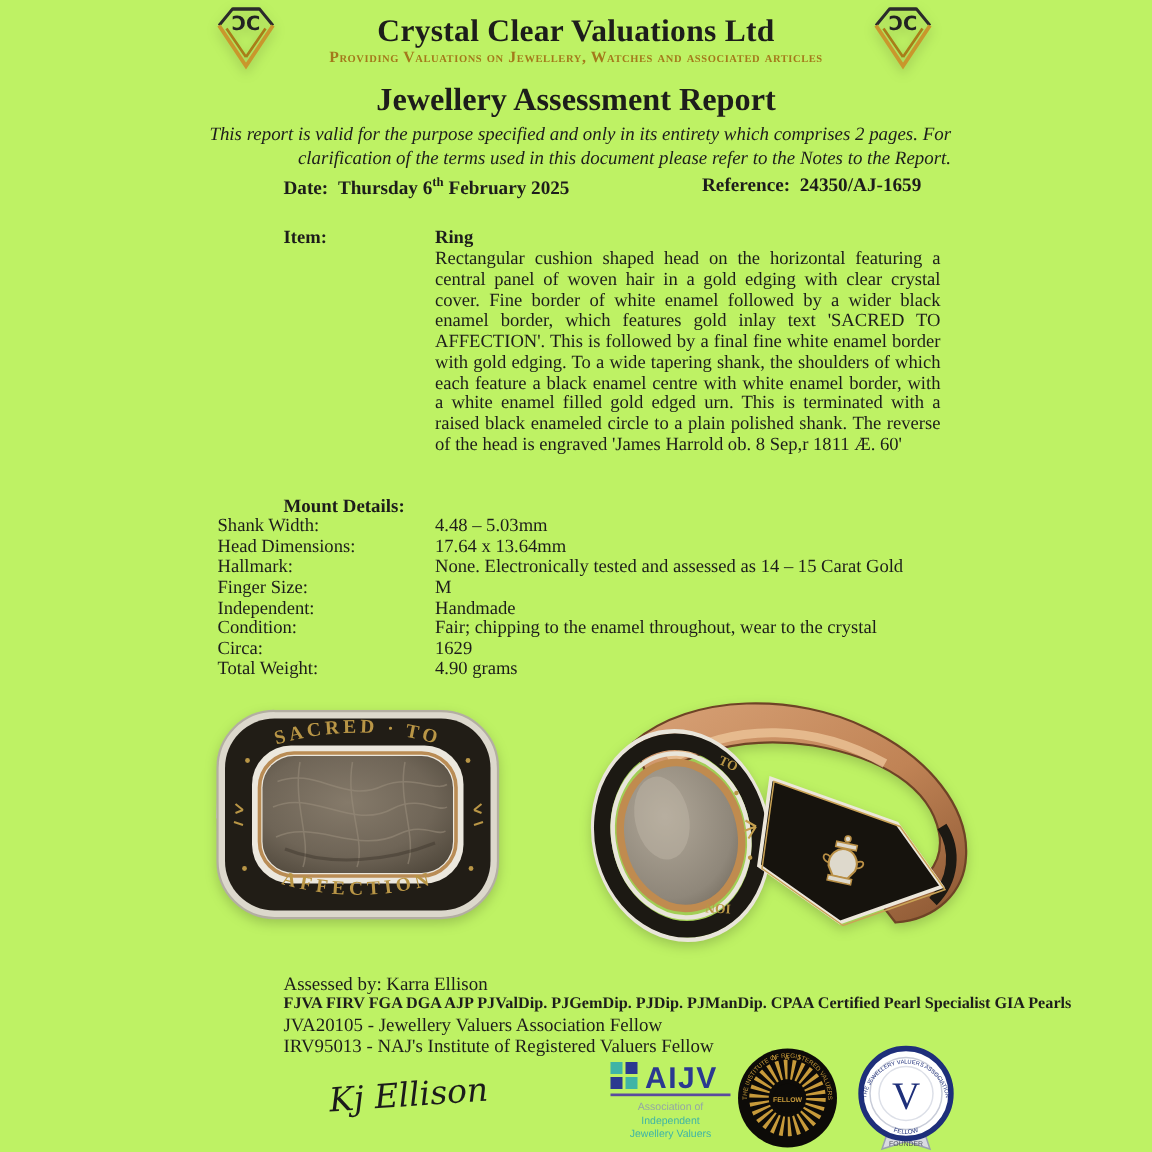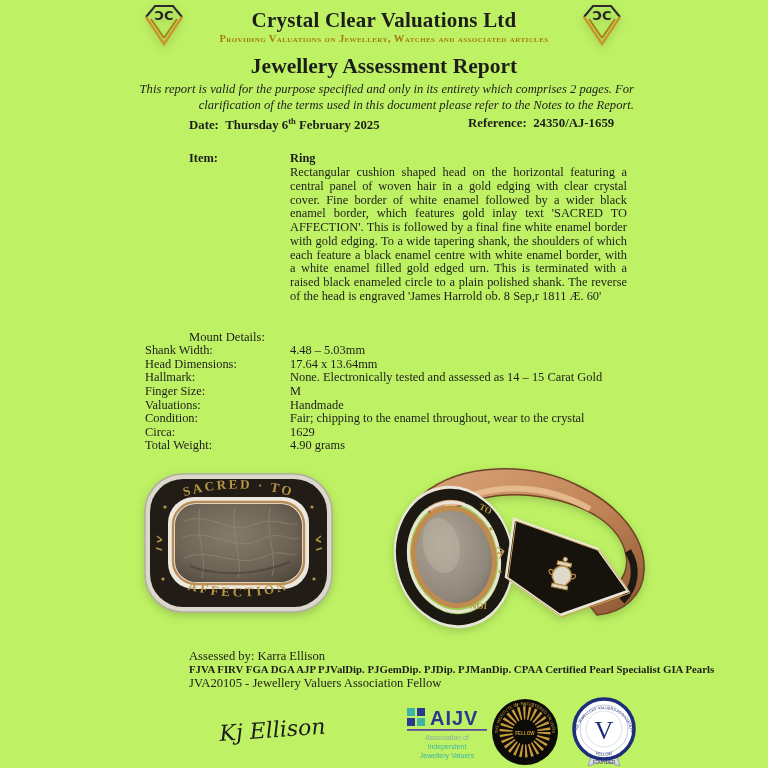--- a/index.html
+++ b/index.html
@@ -14,21 +14,21 @@
   .title{top:54px;font-size:21.5px;font-weight:bold;}
   .disclaimer{top:82px;left:134px;width:500px;text-align:right;
               font-style:italic;font-weight:400;font-size:12.6px;line-height:15.5px;}
   .meta{top:116px;font-size:12.8px;font-weight:bold;}
   .meta sup{font-size:8.5px;}
   .lbl-col{left:145px;margin-left:44px;}
   .val-col{left:290px;}
   .item-row{top:151px;font-size:12.4px;font-weight:bold;}
   .desc{top:166px;left:290px;width:337px;font-size:12.4px;line-height:13.75px;
         text-align:justify;}
-  .mount-head{top:330px;font-size:12.6px;font-weight:normal;}
+  .mount-head{top:330px;font-size:12.6px;font-weight:bold;}
   .mount-rows{top:344px;left:145px;width:520px;font-size:12.4px;line-height:13.65px;}
   .mrow{position:relative;height:13.65px;white-space:nowrap;}
   .mrow .mv{position:absolute;left:145px;}
   .assessed{top:649px;font-size:12.6px;}
   .creds{top:663px;font-size:10.8px;font-weight:bold;white-space:nowrap;}
   .mem1{top:676px;font-size:12.6px;}
   .mem2{top:690px;font-size:12.6px;}
   .sig{top:703px;left:200px;}
   .photo{filter:drop-shadow(0 3px 4px rgba(0,0,0,.18));}
 </style>
@@ -67,21 +67,21 @@
   <div class="abs item-row lbl-col">Item:</div>
   <div class="abs item-row val-col">Ring</div>
   <div class="abs desc">Rectangular cushion shaped head on the horizontal featuring a central panel of woven hair in a gold edging with clear crystal cover.  Fine border of white enamel followed by a wider black enamel border, which features gold inlay text 'SACRED TO AFFECTION'.  This is followed by a final fine white enamel border with gold edging.  To a wide tapering shank, the shoulders of which each feature a black enamel centre with white enamel border, with a white enamel filled gold edged urn.  This is terminated with a raised black enameled circle to a plain polished shank.  The reverse of the head is engraved 'James Harrold ob. 8 Sep,r 1811 Æ. 60'</div>
 
   <div class="abs mount-head lbl-col">Mount Details:</div>
   <div class="abs mount-rows">
     <div class="mrow"><span>Shank Width:</span><span class="mv">4.48 – 5.03mm</span></div>
     <div class="mrow"><span>Head Dimensions:</span><span class="mv">17.64 x 13.64mm</span></div>
     <div class="mrow"><span>Hallmark:</span><span class="mv">None.  Electronically tested and assessed as 14 – 15 Carat Gold</span></div>
     <div class="mrow"><span>Finger Size:</span><span class="mv">M</span></div>
-    <div class="mrow"><span>Valuations:</span><span class="mv">Handmade</span></div>
+    <div class="mrow"><span>Independent:</span><span class="mv">Handmade</span></div>
     <div class="mrow"><span>Condition:</span><span class="mv">Fair; chipping to the enamel throughout, wear to the crystal</span></div>
     <div class="mrow"><span>Circa:</span><span class="mv">1629</span></div>
     <div class="mrow"><span>Total Weight:</span><span class="mv">4.90 grams</span></div>
   </div>
 
   <svg class="abs photo" style="top:466px;left:140px" width="198" height="156" viewBox="0 0 198 156">
     <defs>
       <radialGradient id="hairG" cx="45%" cy="40%" r="75%">
         <stop offset="0%" stop-color="#857a6a"></stop>
           <stop offset="60%" stop-color="#6f6557"></stop>
@@ -161,20 +161,21 @@
       <circle cx="0" cy="-16" r="2" fill="#ded9cc" stroke="#b98f45" stroke-width="1"></circle>
       <rect x="-8" y="10" width="16" height="3.5" fill="#ded9cc" stroke="#b98f45" stroke-width="1"></rect>
       <path d="M-9,-2 C-15,-6 -15,2 -9,2 M9,-2 C15,-6 15,2 9,2" fill="none" stroke="#b98f45" stroke-width="1.2"></path>
     </g>
     <path d="M112,96 l-7,-4 m7,4 l-8,3 m8,-3 l-5,8" stroke="#c6a14f" stroke-width="1.4" fill="none"></path>
   </svg>
 
   <div class="abs assessed lbl-col">Assessed by:  Karra Ellison</div>
   <div class="abs creds lbl-col">FJVA FIRV FGA DGA AJP PJValDip. PJGemDip. PJDip. PJManDip.  CPAA Certified Pearl Specialist  GIA Pearls</div>
   <div class="abs mem1 lbl-col">JVA20105 - Jewellery Valuers Association Fellow</div>
+  <div class="abs mem2 lbl-col">IRV95013 - NAJ's Institute of Registered Valuers Fellow</div>
 
   <svg class="abs sig" width="130" height="58" viewBox="0 0 130 58">
     <text x="20" y="38" font-size="22" font-style="italic" font-family="DejaVu Serif, serif" fill="#1b1b1b" transform="rotate(-4 20 38)" letter-spacing="0">Kj Ellison</text>
   </svg>
 
   <svg class="abs" style="top:704px;left:404px" width="86" height="60" viewBox="0 0 86 60">
     <rect x="3" y="4" width="8" height="8" fill="#3fb4a6"></rect>
     <rect x="13" y="4" width="8" height="8" fill="#2b3990"></rect>
     <rect x="3" y="14" width="8" height="8" fill="#2b3990"></rect>
     <rect x="13" y="14" width="8" height="8" fill="#3fb4a6"></rect>

